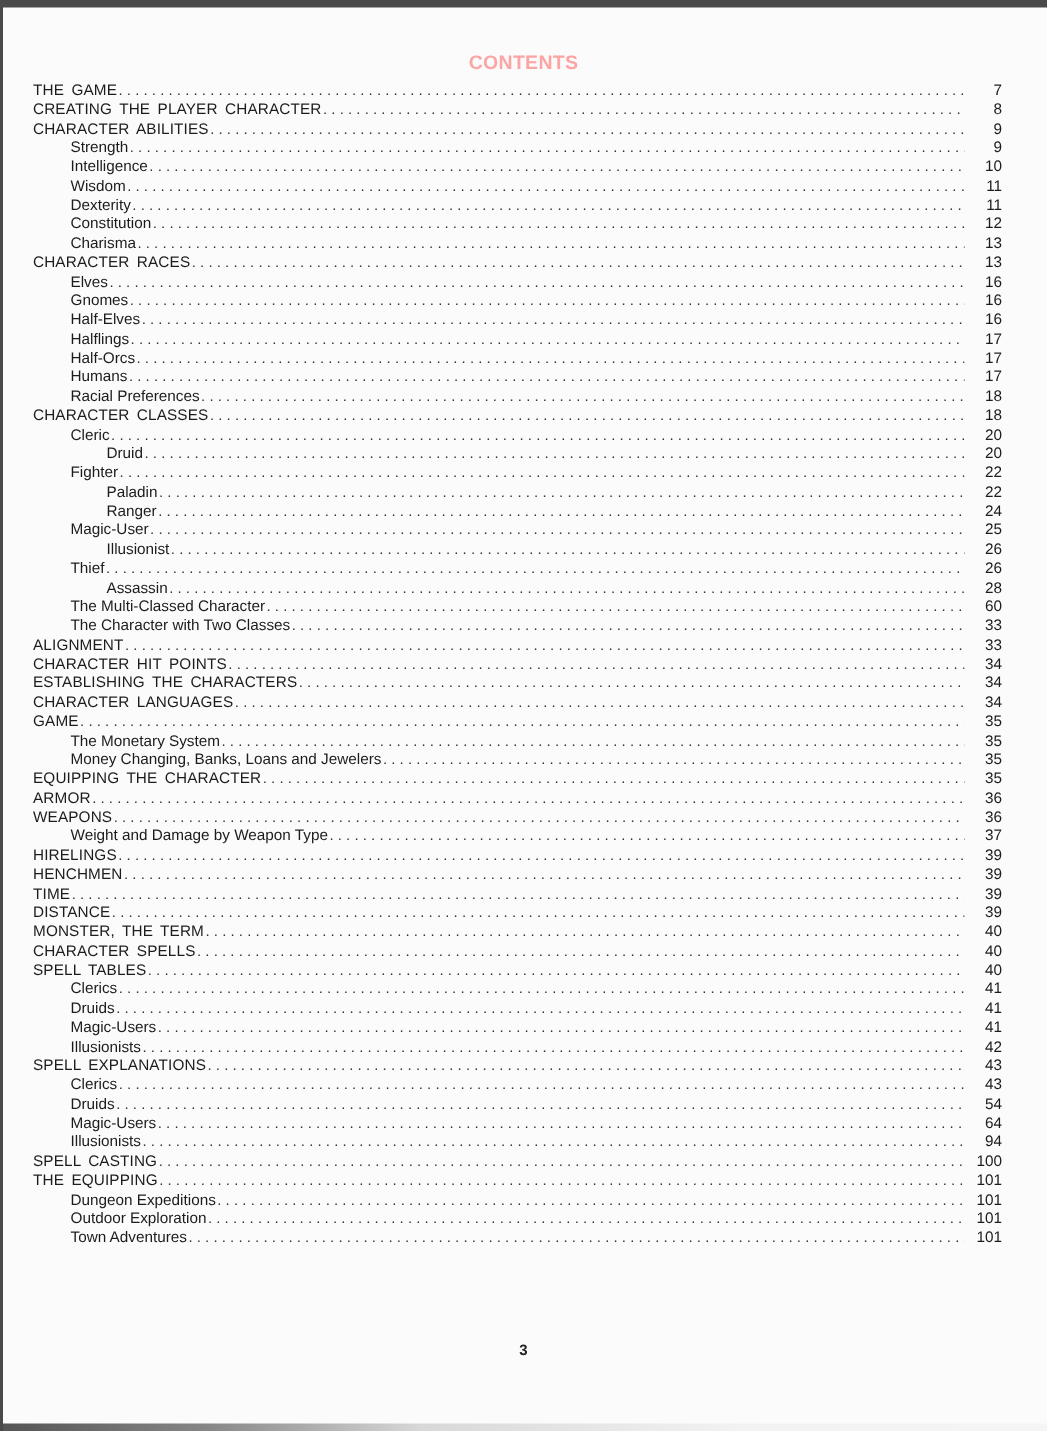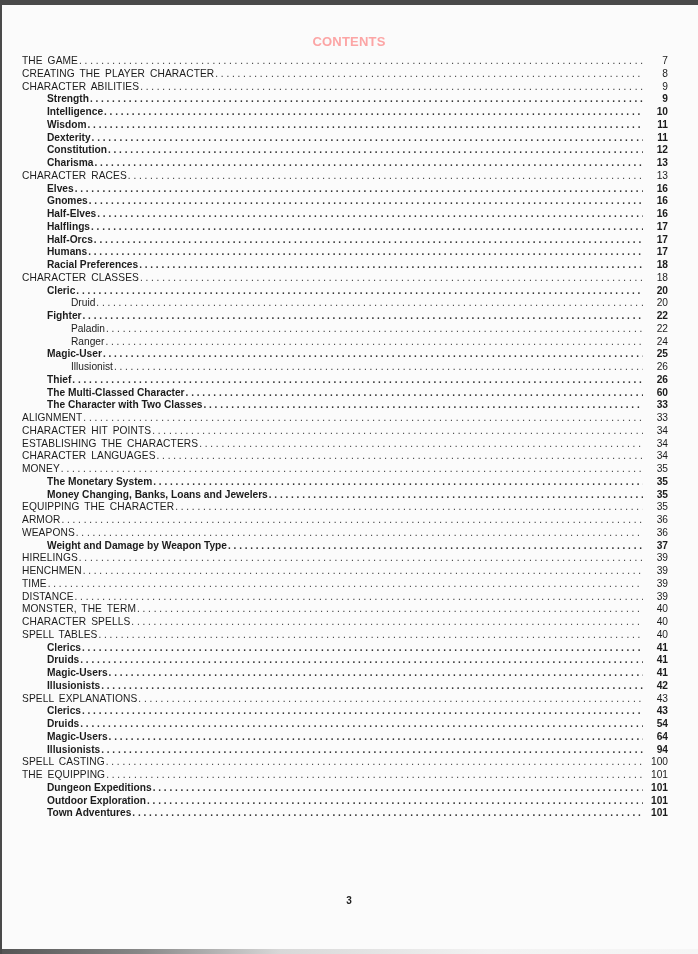--- a/index.html
+++ b/index.html
@@ -35,21 +35,21 @@
   .row .leader {
     flex: 1 1 auto; overflow: hidden; margin: 0 3px 0 1px;
     font-size: 10px; letter-spacing: 2.55px; color: #333;
   }
   .row .leader::before {
     content: ". . . . . . . . . . . . . . . . . . . . . . . . . . . . . . . . . . . . . . . . . . . . . . . . . . . . . . . . . . . . . . . . . . . . . . . . . . . . . . . . . . . . . . . . . . . . . . . . . . . . . . . . . . . . . . . . . . . . . . . . . . . . . . . . . . . . . . . . . .";
     letter-spacing: 0;
   }
   .row .pg { flex: 0 0 auto; width: 22px; text-align: right; }
   .lvl1 { padding-left: 0; }
-  .lvl2 { padding-left: 25px; font-weight: bold; }
+  .lvl2 { padding-left: 25px; }
   .lvl3 { padding-left: 49px; justify-content: center; }
   .page-number {
     position: absolute; left: 0; width: 698px; top: 895px;
     text-align: center; font-size: 10px; font-weight: bold; color: #222;
   }
 </style>
 </head>
 <body>
 
 <div class="page"></div>
@@ -181,20 +181,25 @@
     <div class="row lvl3">
       <span class="label">Illusionist</span>
       <span class="leader"></span>
       <span class="pg">26</span>
     </div>
     <div class="row lvl2">
       <span class="label">Thief</span>
       <span class="leader"></span>
       <span class="pg">26</span>
     </div>
+    <div class="row lvl3">
+      <span class="label">Assassin</span>
+      <span class="leader"></span>
+      <span class="pg">28</span>
+    </div>
     <div class="row lvl2">
       <span class="label">The Multi-Classed Character</span>
       <span class="leader"></span>
       <span class="pg">60</span>
     </div>
     <div class="row lvl2">
       <span class="label">The Character with Two Classes</span>
       <span class="leader"></span>
       <span class="pg">33</span>
     </div>
@@ -212,21 +217,21 @@
       <span class="label">ESTABLISHING THE CHARACTERS</span>
       <span class="leader"></span>
       <span class="pg">34</span>
     </div>
     <div class="row lvl1 upper">
       <span class="label">CHARACTER LANGUAGES</span>
       <span class="leader"></span>
       <span class="pg">34</span>
     </div>
     <div class="row lvl1 upper">
-      <span class="label">MONEY</span>
+      <span class="label">GAME</span>
       <span class="leader"></span>
       <span class="pg">35</span>
     </div>
     <div class="row lvl2">
       <span class="label">The Monetary System</span>
       <span class="leader"></span>
       <span class="pg">35</span>
     </div>
     <div class="row lvl2">
       <span class="label">Money Changing, Banks, Loans and Jewelers</span>

